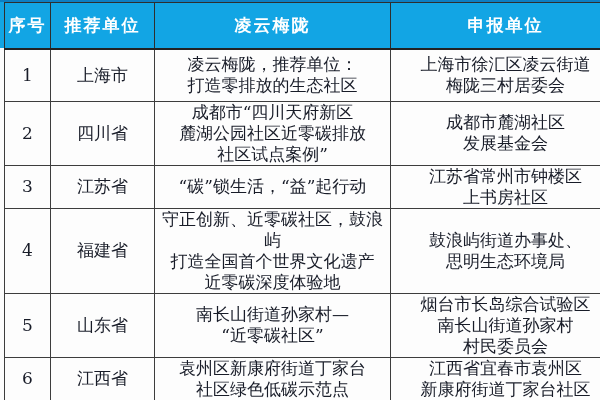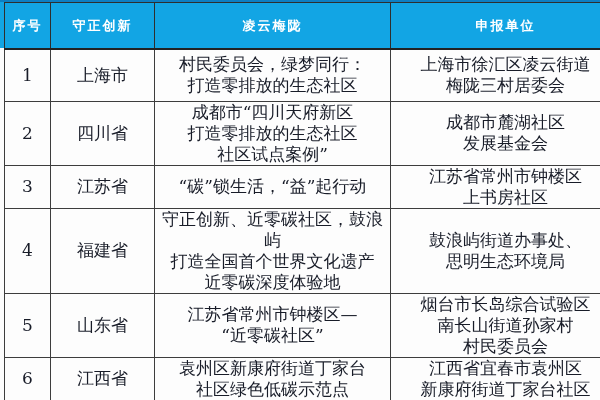--- a/index.html
+++ b/index.html
@@ -28,21 +28,21 @@
   }
   .case-table col.c1{width:46px;}
   .case-table col.c2{width:104px;}
   .case-table col.c3{width:236px;}
   .case-table col.c4{width:230px;}
   .case-table th{
     height:45px;
     background:#12a5e4;
     color:#ffffff;
     font-weight:bold;
-    font-size:13px;
+    font-size:17px;
     letter-spacing:2px;
     text-align:center;
     vertical-align:middle;
     border:1px solid #2e2e2e;
     border-bottom:2px solid #222222;
     padding:0;
   }
   .case-table td{
     border:1px solid #3d3d3d;
     text-align:center;
@@ -72,39 +72,39 @@
   <table class="case-table">
     <colgroup>
       <col class="c1">
         <col class="c2">
         <col class="c3">
         <col class="c4">
     </colgroup>
     <thead>
       <tr>
         <th>序号</th>
-        <th>守正创新</th>
+        <th>推荐单位</th>
         <th>凌云梅陇</th>
         <th>申报单位</th>
       </tr>
     </thead>
     <tbody>
       <tr class="r1">
         <td>1</td>
         <td>上海市</td>
-        <td>村民委员会，绿梦同行：
+        <td>凌云梅陇，推荐单位：
 打造零排放的生态社区</td>
         <td>上海市徐汇区凌云街道
 梅陇三村居委会</td>
       </tr>
       <tr class="r2">
         <td>2</td>
         <td>四川省</td>
         <td>成都市“四川天府新区
-打造零排放的生态社区
+麓湖公园社区近零碳排放
 社区试点案例”</td>
         <td>成都市麓湖社区
 发展基金会</td>
       </tr>
       <tr class="r3">
         <td>3</td>
         <td>江苏省</td>
         <td>“碳”锁生活，“益”起行动</td>
         <td>江苏省常州市钟楼区
 上书房社区</td>
@@ -114,21 +114,21 @@
         <td>福建省</td>
         <td>守正创新、近零碳社区，鼓浪屿
 打造全国首个世界文化遗产
 近零碳深度体验地</td>
         <td>鼓浪屿街道办事处、
 思明生态环境局</td>
       </tr>
       <tr class="r5">
         <td>5</td>
         <td>山东省</td>
-        <td>江苏省常州市钟楼区—
+        <td>南长山街道孙家村—
 “近零碳社区”</td>
         <td>烟台市长岛综合试验区
 南长山街道孙家村
 村民委员会</td>
       </tr>
       <tr class="r6">
         <td>6</td>
         <td>江西省</td>
         <td>袁州区新康府街道丁家台
 社区绿色低碳示范点</td>

